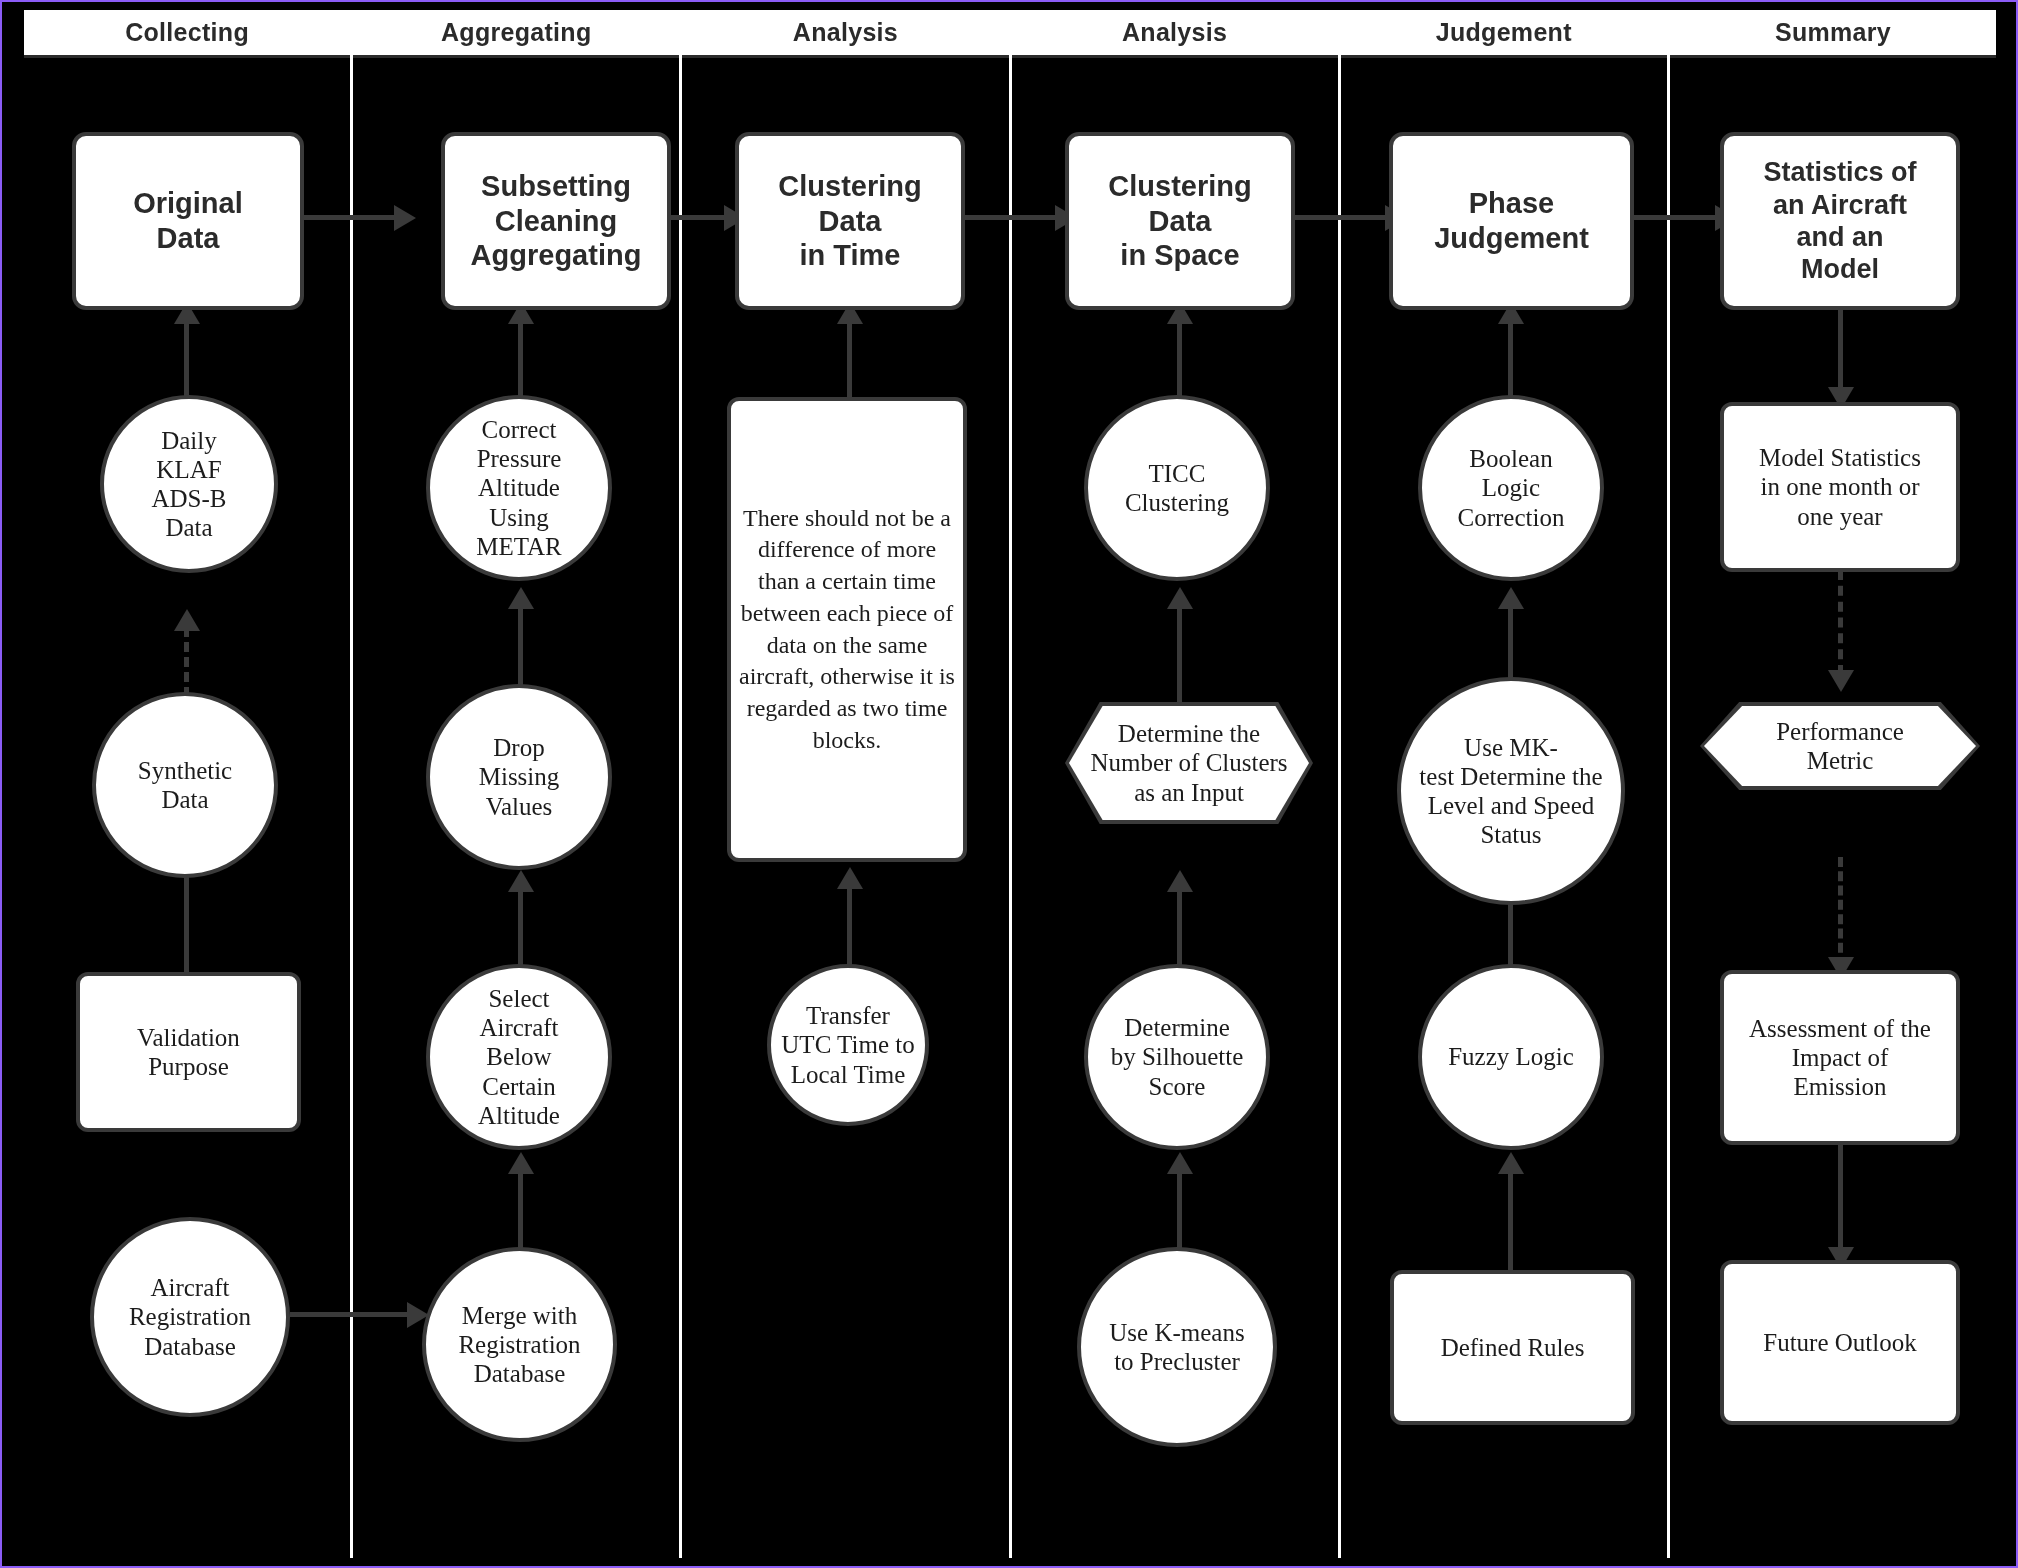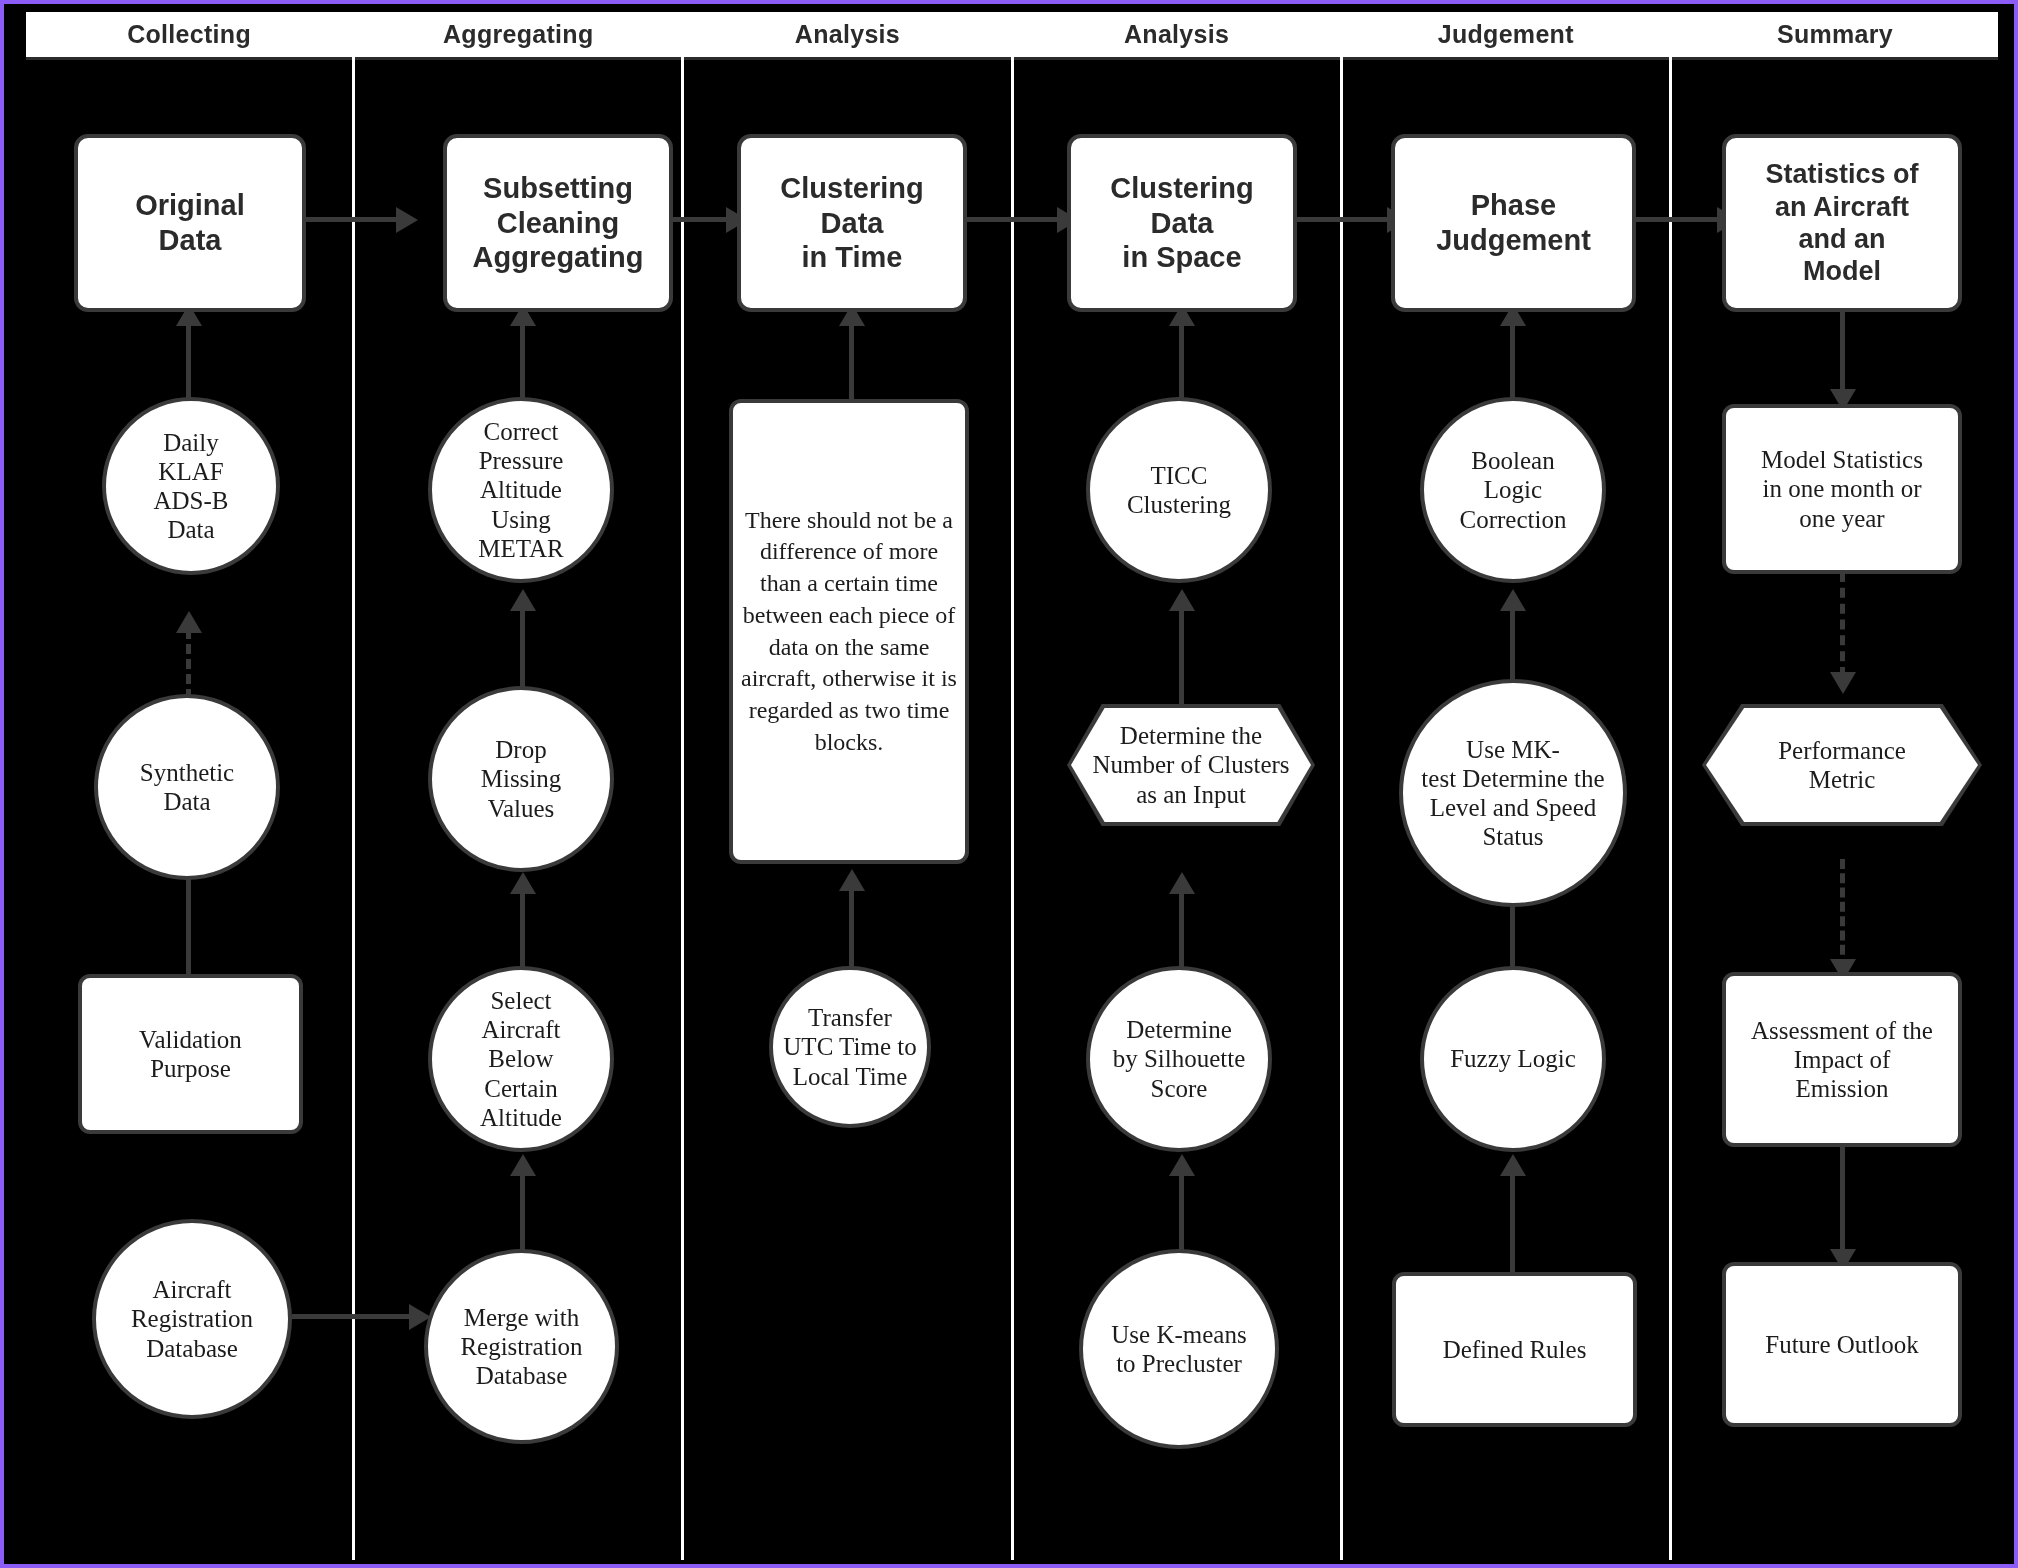--- a/index.html
+++ b/index.html
@@ -9,21 +9,21 @@
   }
   body {
     width: 2018px; height: 1568px;
     font-family: "Liberation Sans", sans-serif;
     overflow: hidden;
   }
   #canvas {
     position: relative;
     width: 2018px; height: 1568px;
     background: #000000;
-    border: 4px solid #8b5cf6;
+    border: 2px solid #8b5cf6;
   }
   
   .lanes {
     position: absolute;
     left: 22px; top: 8px;
     width: 1972px; height: 1548px;
     display: flex;
   }
   .lane {
     flex: 1 1 0;
@@ -322,21 +322,21 @@
   <div class="node rect" style="left:1388px; top:1268px; width:245px; height:155px;">
     <span>Defined Rules</span>
   </div>
 
   <div class="node primary" style="left:1718px; top:130px; width:240px; height:178px; font-size:27px;">
     <span>Statistics of<br>an Aircraft<br>and an<br>Model</span>
   </div>
   <div class="node rect" style="left:1718px; top:400px; width:240px; height:170px;">
     <span>Model Statistics<br>in one month or<br>one year</span>
   </div>
-  <div class="node hexagon" style="left:1698px; top:700px; width:280px; height:122px;">
+  <div class="node hexagon" style="left:1698px; top:700px; width:280px; height:88px;">
     <div class="hex-inner"></div>
     <div class="hex-face"></div>
     <span class="hex-label">Performance<br>Metric</span>
   </div>
   <div class="node rect" style="left:1718px; top:968px; width:240px; height:175px;">
     <span>Assessment of the<br>Impact of<br>Emission</span>
   </div>
   <div class="node rect" style="left:1718px; top:1258px; width:240px; height:165px;">
     <span>Future Outlook</span>
   </div>

